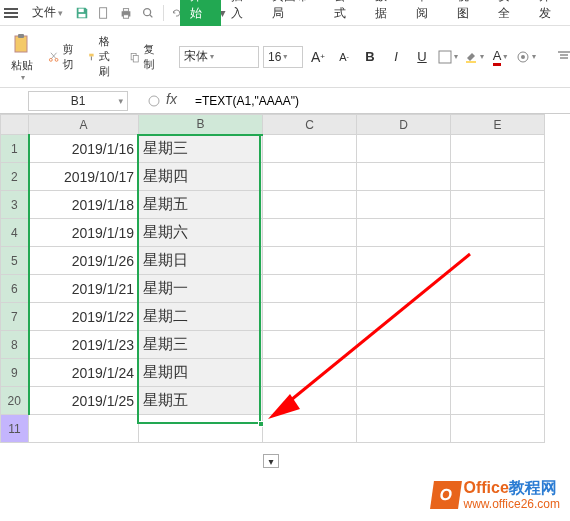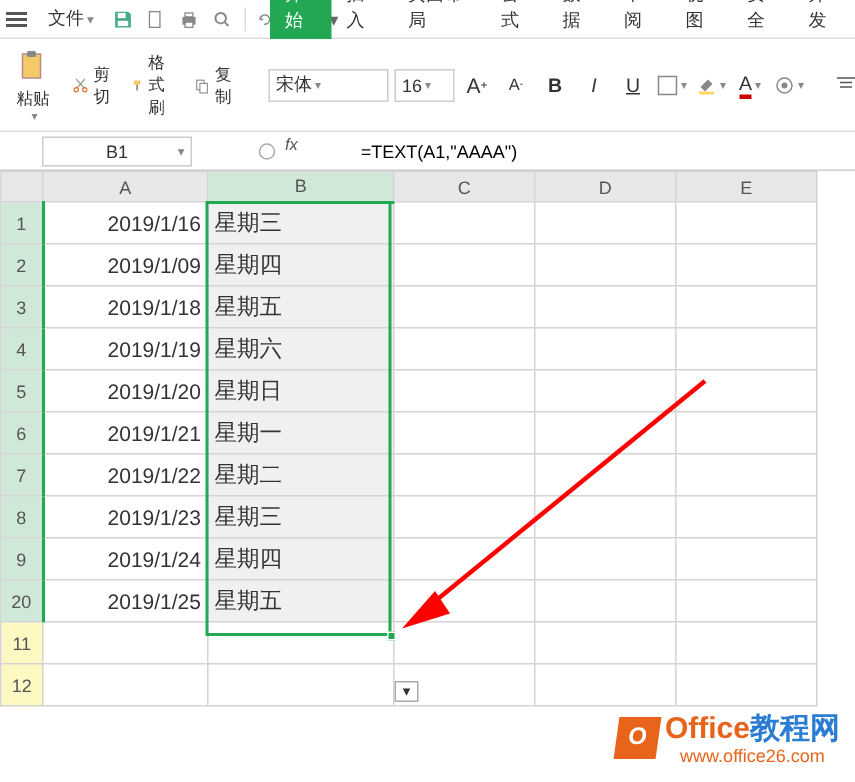--- a/index.html
+++ b/index.html
@@ -30,36 +30,36 @@
     .ribbon-small-btn .icon { width: 16px; height: 16px; margin-right: 3px; }
     .ribbon-sep { width: 1px; height: 48px; background: #e0e0e0; margin: 0 2px; }
     .font-box { height: 22px; border: 1px solid #ccc; padding: 0 4px; font-size: 12px; background: #fff; display: flex; align-items: center; }
     .font-name { width: 80px; }
     .font-size { width: 40px; }
     .fmt-btn { width: 22px; height: 22px; display: inline-flex; align-items: center; justify-content: center; border: 1px solid transparent; cursor: pointer; font-size: 13px; }
     .align-btn { width: 22px; height: 20px; display: inline-flex; align-items: center; justify-content: center; cursor: pointer; }
     .align-btn svg { width: 14px; height: 14px; }
     
     
-    .formula-bar { height: 26px; display: flex; align-items: center; border-bottom: 1px solid #ccc; background: #fff; gap: 24px; }
+    .formula-bar { height: 26px; display: flex; align-items: center; border-bottom: 1px solid #ccc; background: #fff; }
     .namebox { width: 100px; height: 20px; border: 1px solid #ccc; margin: 0 8px 0 28px; padding: 0 6px; font-size: 12px; text-align: center; display: flex; align-items: center; justify-content: center; position: relative; }
     .namebox::after { content: "▾"; position: absolute; right: 4px; font-size: 9px; color: #888; }
     .fx-btns { display: flex; gap: 2px; margin: 0 8px; }
     .fx-btn { width: 20px; height: 20px; display: inline-flex; align-items: center; justify-content: center; color: #888; cursor: pointer; }
-    .fx-label { font-style: italic; font-size: 11px; color: #555; margin-right: 6px; }
+    .fx-label { font-style: italic; font-size: 14px; color: #555; margin-right: 6px; }
     .formula-input { flex: 1; height: 20px; border: none; padding: 0 4px; font-size: 12px; outline: none; }
     
     
     .grid-wrap { position: relative; }
     .grid { border-collapse: collapse; table-layout: fixed; }
     .grid th, .grid td { border: 1px solid #d4d4d4; font-size: 12px; font-weight: normal; }
     .grid .corner { width: 28px; height: 20px; background: #e8e8e8; }
     .grid .col-head { height: 20px; background: #e8e8e8; text-align: center; color: #555; }
     .grid .col-head.sel { background: #d0e8d8; border-bottom: 2px solid #22a852; }
-    .grid .row-head { width: 28px; background: #fef9c3; text-align: center; color: #555; }
+    .grid .row-head { width: 28px; background: #c4b5fd; text-align: center; color: #555; }
     .grid .row-head.sel { background: #d0e8d8; border-right: 2px solid #22a852; }
     .grid td.cell { height: 28px; padding: 0 4px; background: #fff; }
     .grid td.cell.col-a { text-align: right; font-size: 14px; margin-top: 20px; }
     .grid td.cell.col-b { text-align: left; font-size: 15px; background: #f0f0f0; }
     .col-A { width: 110px; }
     .col-B { width: 124px; }
     .col-C { width: 94px; }
     .col-D { width: 94px; }
     .col-E { width: 94px; }
     
@@ -67,21 +67,21 @@
     .selection { position: absolute; border: 2px solid #22a852; pointer-events: none; }
     .fill-handle { position: absolute; width: 6px; height: 6px; background: #22a852; border: 1px solid #fff; pointer-events: none; }
     .autofill-btn { position: absolute; width: 16px; height: 14px; border: 1px solid #aaa; background: #fff; font-size: 10px; display: flex; align-items: center; justify-content: center; cursor: pointer; }
     
     
     .arrow-svg { position: absolute; pointer-events: none; }
     
     
     .watermark { position: absolute; bottom: 10px; right: 10px; display: flex; align-items: center; gap: 4px; }
     .watermark .logo { width: 28px; height: 28px; background: #e8641b; display: flex; align-items: center; justify-content: center; color: #fff; font-weight: bold; font-size: 16px; transform: skewX(-8deg); }
-    .watermark .text1 { font-size: 20px; font-weight: bold; }
+    .watermark .text1 { font-size: 16px; font-weight: bold; }
     .watermark .orange { color: #e8641b; }
     .watermark .blue { color: #2b7cd3; }
     .watermark .url { font-size: 12px; color: #e8641b; margin-top: -2px; text-align: center; }
     
     .dropdown-caret::after { content: "▾"; font-size: 8px; margin-left: 2px; color: #888; }
   </style>
 </head>
 <body>
 
 <div class="menubar">
@@ -340,21 +340,21 @@
         <tr>
           <th class="row-head sel">1</th>
           <td class="cell col-a">2019/1/16</td>
           <td class="cell col-b">星期三</td>
           <td class="cell"></td>
           <td class="cell"></td>
           <td class="cell"></td>
         </tr>
         <tr>
           <th class="row-head sel">2</th>
-          <td class="cell col-a">2019/1/09</td>
+          <td class="cell col-a">2019/10/17</td>
           <td class="cell col-b">星期四</td>
           <td class="cell"></td>
           <td class="cell"></td>
           <td class="cell"></td>
         </tr>
         <tr>
           <th class="row-head sel">3</th>
           <td class="cell col-a">2019/1/18</td>
           <td class="cell col-b">星期五</td>
           <td class="cell"></td>
@@ -364,21 +364,21 @@
         <tr>
           <th class="row-head sel">4</th>
           <td class="cell col-a">2019/1/19</td>
           <td class="cell col-b">星期六</td>
           <td class="cell"></td>
           <td class="cell"></td>
           <td class="cell"></td>
         </tr>
         <tr>
           <th class="row-head sel">5</th>
-          <td class="cell col-a">2019/1/20</td>
+          <td class="cell col-a">2019/1/26</td>
           <td class="cell col-b">星期日</td>
           <td class="cell"></td>
           <td class="cell"></td>
           <td class="cell"></td>
         </tr>
         <tr>
           <th class="row-head sel">6</th>
           <td class="cell col-a">2019/1/21</td>
           <td class="cell col-b">星期一</td>
           <td class="cell"></td>
@@ -412,28 +412,20 @@
         <tr>
           <th class="row-head sel">20</th>
           <td class="cell col-a">2019/1/25</td>
           <td class="cell col-b">星期五</td>
           <td class="cell"></td>
           <td class="cell"></td>
           <td class="cell"></td>
         </tr>
         <tr>
           <th class="row-head">11</th>
-          <td class="cell col-a"></td>
-          <td class="cell"></td>
-          <td class="cell"></td>
-          <td class="cell"></td>
-          <td class="cell"></td>
-        </tr>
-        <tr>
-          <th class="row-head">12</th>
           <td class="cell col-a"></td>
           <td class="cell"></td>
           <td class="cell"></td>
           <td class="cell"></td>
           <td class="cell"></td>
         </tr>
       </tbody>
   </table>
 
   <div class="selection" style="left:137px; top:20px; width:124px; height:290px;"></div>

